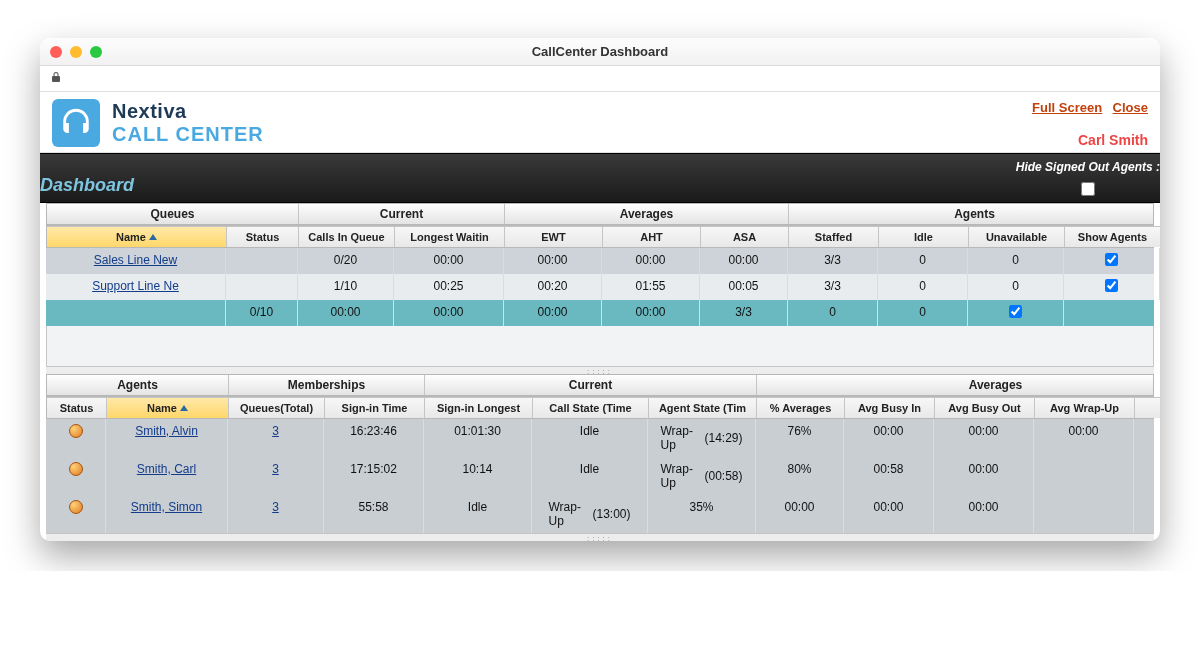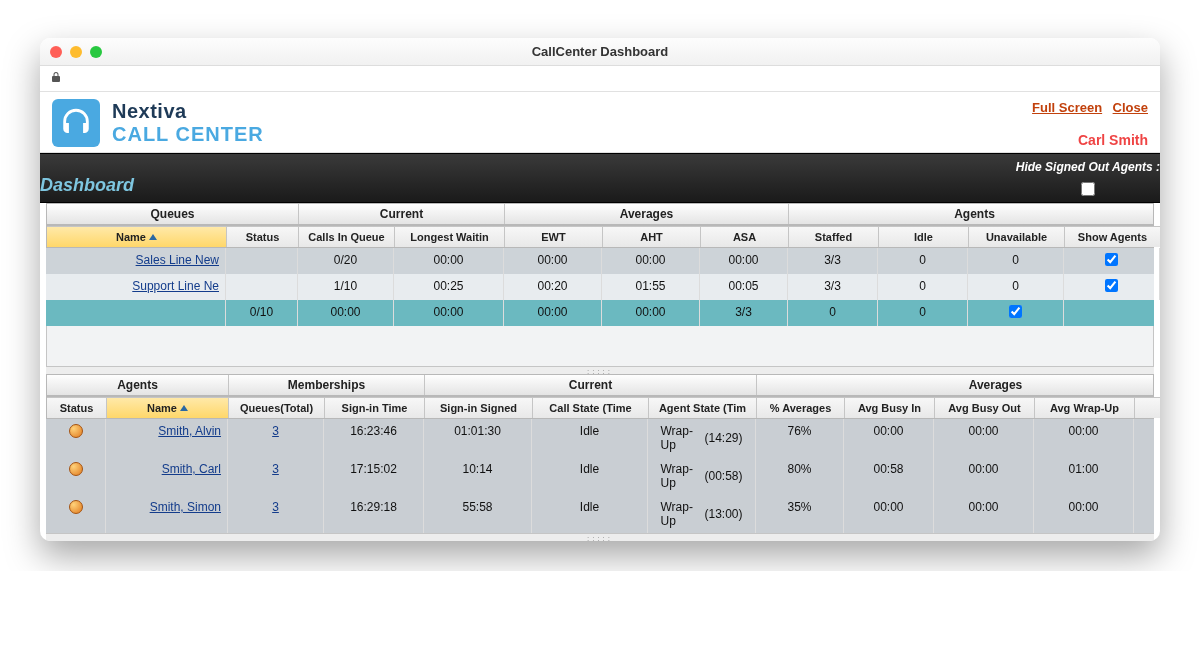--- a/index.html
+++ b/index.html
@@ -117,21 +117,21 @@
     border-left:4px solid transparent; border-right:4px solid transparent;
     border-bottom:6px solid #2a68a3; margin-left:3px; vertical-align:1px;
   }
   .data-row { display:grid; font-size:12px; }
   .data-row-q { grid-template-columns: 180px 72px 96px 110px 98px 98px 88px 90px 90px 96px 96px 16px; }
   .data-row-a { grid-template-columns: 60px 122px 96px 100px 108px 116px 108px 88px 90px 100px 100px 100px 16px; }
   .data-row .cell {
     padding:5px 6px; text-align:center; border-right:1px solid #dcdcdc;
     color:#111;
   }
-  .data-row .cell.left { text-align:right; }
+  .data-row .cell.left { text-align:center; }
   .q-body .data-row:nth-child(1){ background:#cdd3d8; }
   .q-body .data-row:nth-child(2){ background:#e8ecef; }
   .q-body .data-row:nth-child(3){ background:#6bb9c0; }
   .a-body .data-row { background:#c9ced3; }
   .link { color:#133c8b; text-decoration:underline; cursor:pointer; }
   .gap { height:40px; background:#f2f3f4; border-left:1px solid #c5c5c5; border-right:1px solid #c5c5c5; }
   .status-dot {
     width:14px; height:14px; border-radius:50%;
     background: radial-gradient(circle at 30% 30%, #ffd27a, #e07a1f);
     border:1px solid #a55310;
@@ -263,21 +263,21 @@
       <div class="cell" style="grid-column:3 / span 2">Memberships</div>
       <div class="cell" style="grid-column:5 / span 3">Current</div>
       <div class="cell" style="grid-column:8 / span 5">Averages</div>
 
     </div>
     <div class="group-row group-row-a hdr-row">
       <div class="cell">Status</div>
       <div class="cell sortcol"><span>Name</span><span class="sort-arrow"></span></div>
       <div class="cell">Queues(Total)</div>
       <div class="cell">Sign-in Time</div>
-      <div class="cell">Sign-in Signed</div>
+      <div class="cell">Sign-in Longest</div>
       <div class="cell">Call State (Time</div>
       <div class="cell">Agent State (Tim</div>
       <div class="cell">% Averages</div>
       <div class="cell">Avg Busy In</div>
       <div class="cell">Avg Busy Out</div>
       <div class="cell">Avg Wrap-Up</div>
       <div class="cell"></div>
 
     </div>
     <div class="a-body" id="a-body">
@@ -305,28 +305,26 @@
           <div class="cell">17:15:02</div>
           <div class="cell">10:14</div>
           <div class="cell">Idle</div>
           <div class="cell wrap2">
             <span style="text-align:left;width:38px">Wrap-Up</span>
             <span>(00:58)</span>
           </div>
           <div class="cell">80%</div>
           <div class="cell">00:58</div>
           <div class="cell">00:00</div>
-          <div class="cell">01:00</div>
           <div class="cell"></div>
         </div>
         <div class="data-row data-row-a">
           <div class="cell"><span class="status-dot"></span></div>
           <div class="cell left"><span class="link">Smith, Simon</span></div>
           <div class="cell"><span class="link">3</span></div>
-          <div class="cell">16:29:18</div>
           <div class="cell">55:58</div>
           <div class="cell">Idle</div>
           <div class="cell wrap2">
             <span style="text-align:left;width:38px">Wrap-Up</span>
             <span>(13:00)</span>
           </div>
           <div class="cell">35%</div>
           <div class="cell">00:00</div>
           <div class="cell">00:00</div>
           <div class="cell">00:00</div>

